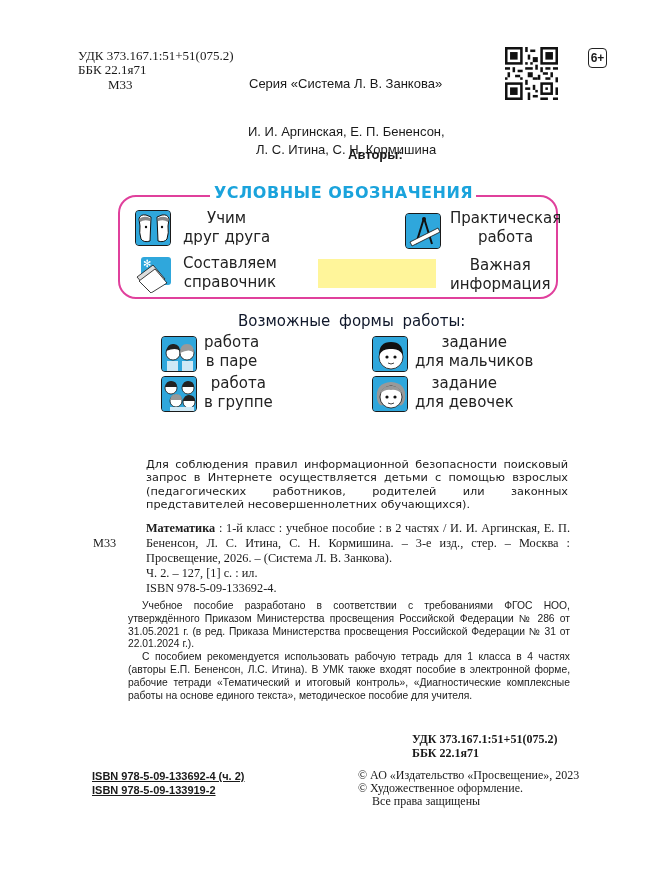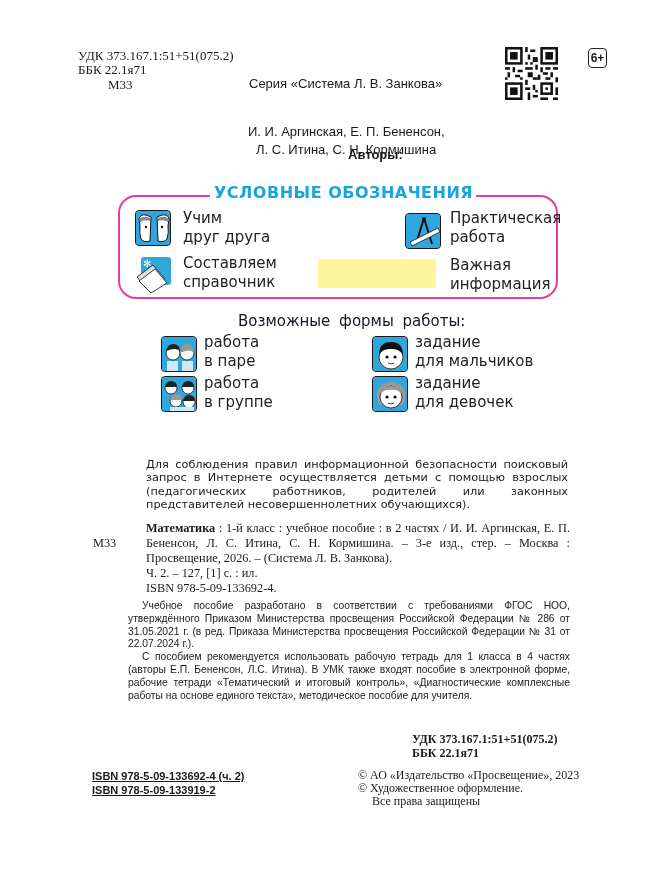--- a/index.html
+++ b/index.html
@@ -1,19 +1,19 @@
 <!DOCTYPE html>
 <html><head>
   <meta charset="utf-8">
   <style>
     * { box-sizing: border-box; margin: 0; padding: 0; }
     html, body { width: 650px; height: 869px; background: #ffffff; overflow: hidden; }
     body { position: relative; color: #1a1a1a; }
     .serif { font-family: "Liberation Serif", "DejaVu Serif", serif; }
-    .sans { font-family: "DejaVu Sans", "Liberation Sans", sans-serif; }
+    .sans { font-family: "DejaVu Sans", "Liberation Sans", sans-serif; text-align: center; }
     .arial { font-family: "Liberation Sans", sans-serif; }
     .abs { position: absolute; }
 
     
     .udk-top { left: 78px; top: 49px; font-size: 13px; line-height: 14px; }
     .udk-top div { white-space: nowrap; }
     .m33-top { left: 108px; top: 77px; font-size: 13px; }
     .series { left: 249px; top: 76px; font-size: 13px; }
     .authors-label { left: 348px; top: 108px; font-size: 13px; font-weight: bold; margin-top: 39px; }
     .authors-line { font-size: 13px; white-space: nowrap; }
@@ -245,21 +245,21 @@
 </div>
 
 <div class="abs m33-bib serif">М33</div>
 <div class="abs bib serif">
   <div class="bib-line"><b>Математика</b><span> : 1-й класс : учебное пособие : в 2 частях / И. И. Аргинская, Е. П. Бененсон, Л. С. Итина, С. Н. Кормишина. – 3-е изд., стер. – Москва : Просвещение, 2026. – (Система Л. В. Занкова).</span></div>
   <div class="bib-line">Ч. 2. – 127, [1] с. : ил.</div>
   <div class="bib-line">ISBN 978-5-09-133692-4.</div>
 </div>
 
 <div class="abs legal arial">
-  <p>Учебное пособие разработано в соответствии с требованиями ФГОС НОО, утверждённого Приказом Министерства просвещения Российской Федерации № 286 от 31.05.2021 г. (в ред. Приказа Министерства просвещения Российской Федерации № 31 от 22.07.2024 г.).</p>
+  <p>Учебное пособие разработано в соответствии с требованиями ФГОС НОО, утверждённого Приказом Министерства просвещения Российской Федерации № 286 от 31.05.2021 г. (в ред. Приказа Министерства просвещения Российской Федерации № 31 от 22.01.2024 г.).</p>
   <p>С пособием рекомендуется использовать рабочую тетрадь для 1 класса в 4 частях (авторы Е.П. Бененсон, Л.С. Итина). В УМК также входят пособие в электронной форме, рабочие тетради «Тематический и итоговый контроль», «Диагностические комплексные работы на основе единого текста», методическое пособие для учителя.</p>
 </div>
 
 <div class="abs udk-bottom serif">
   <div>УДК 373.167.1:51+51(075.2)</div>
   <div>ББК 22.1я71</div>
 </div>
 
 <div class="abs isbn-bottom arial">
   <div>ISBN 978-5-09-133692-4 (ч. 2)</div>

